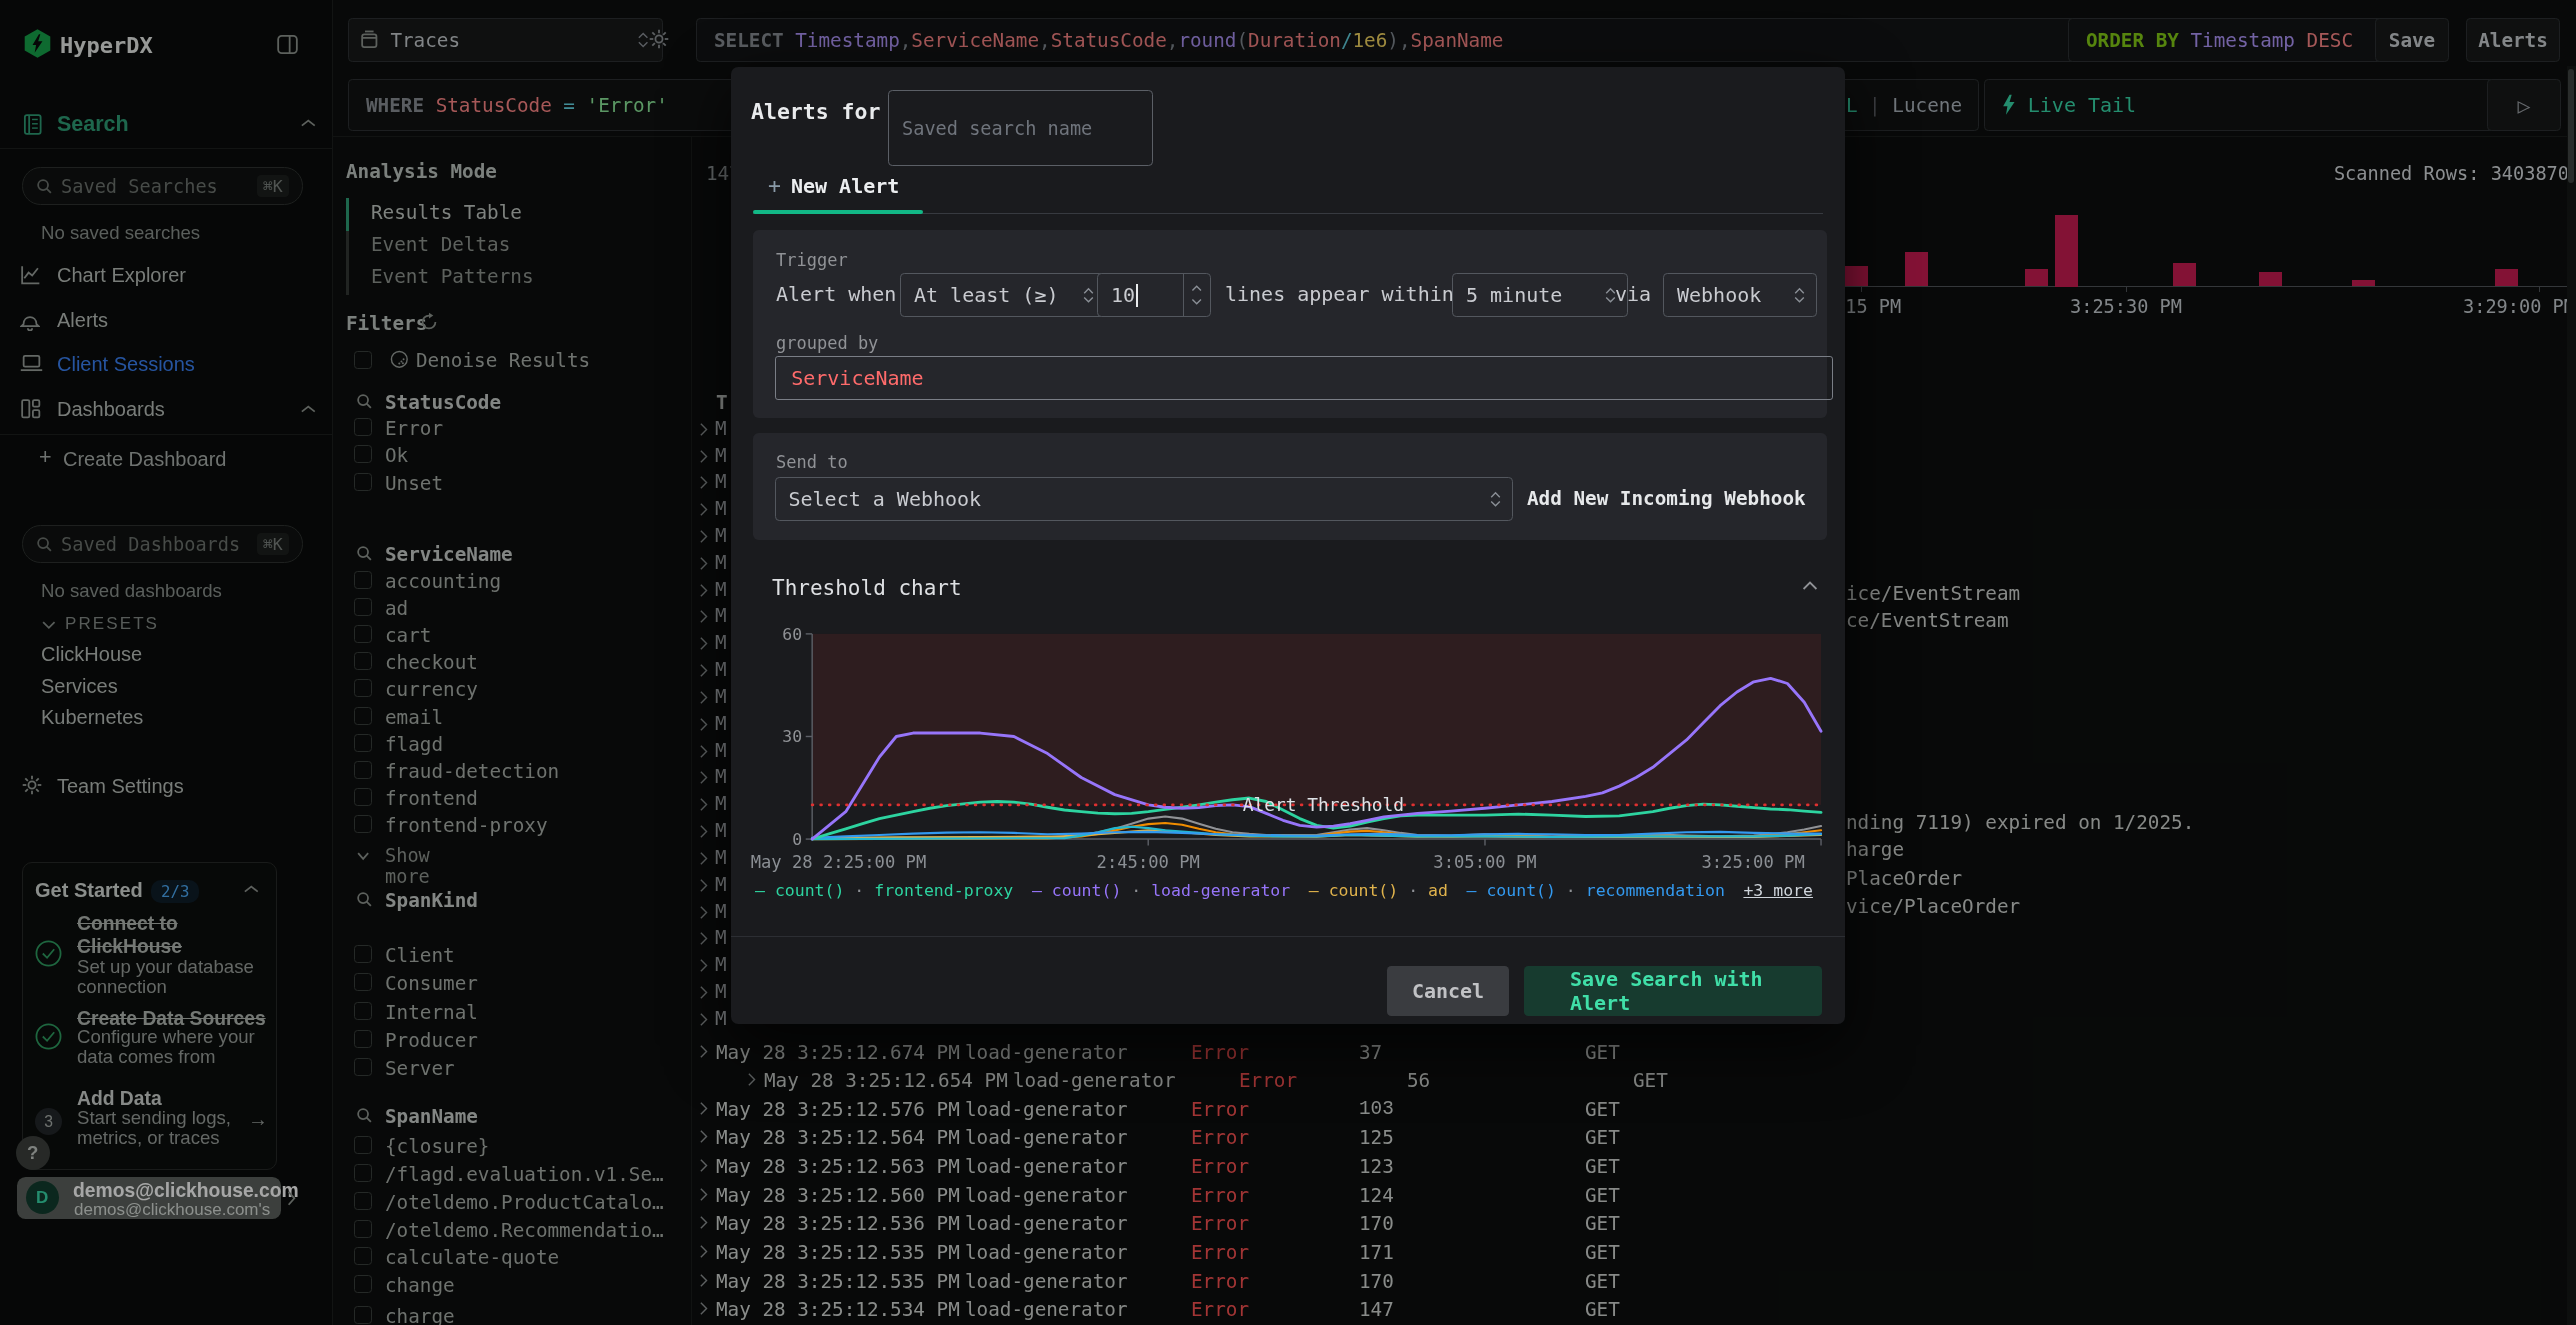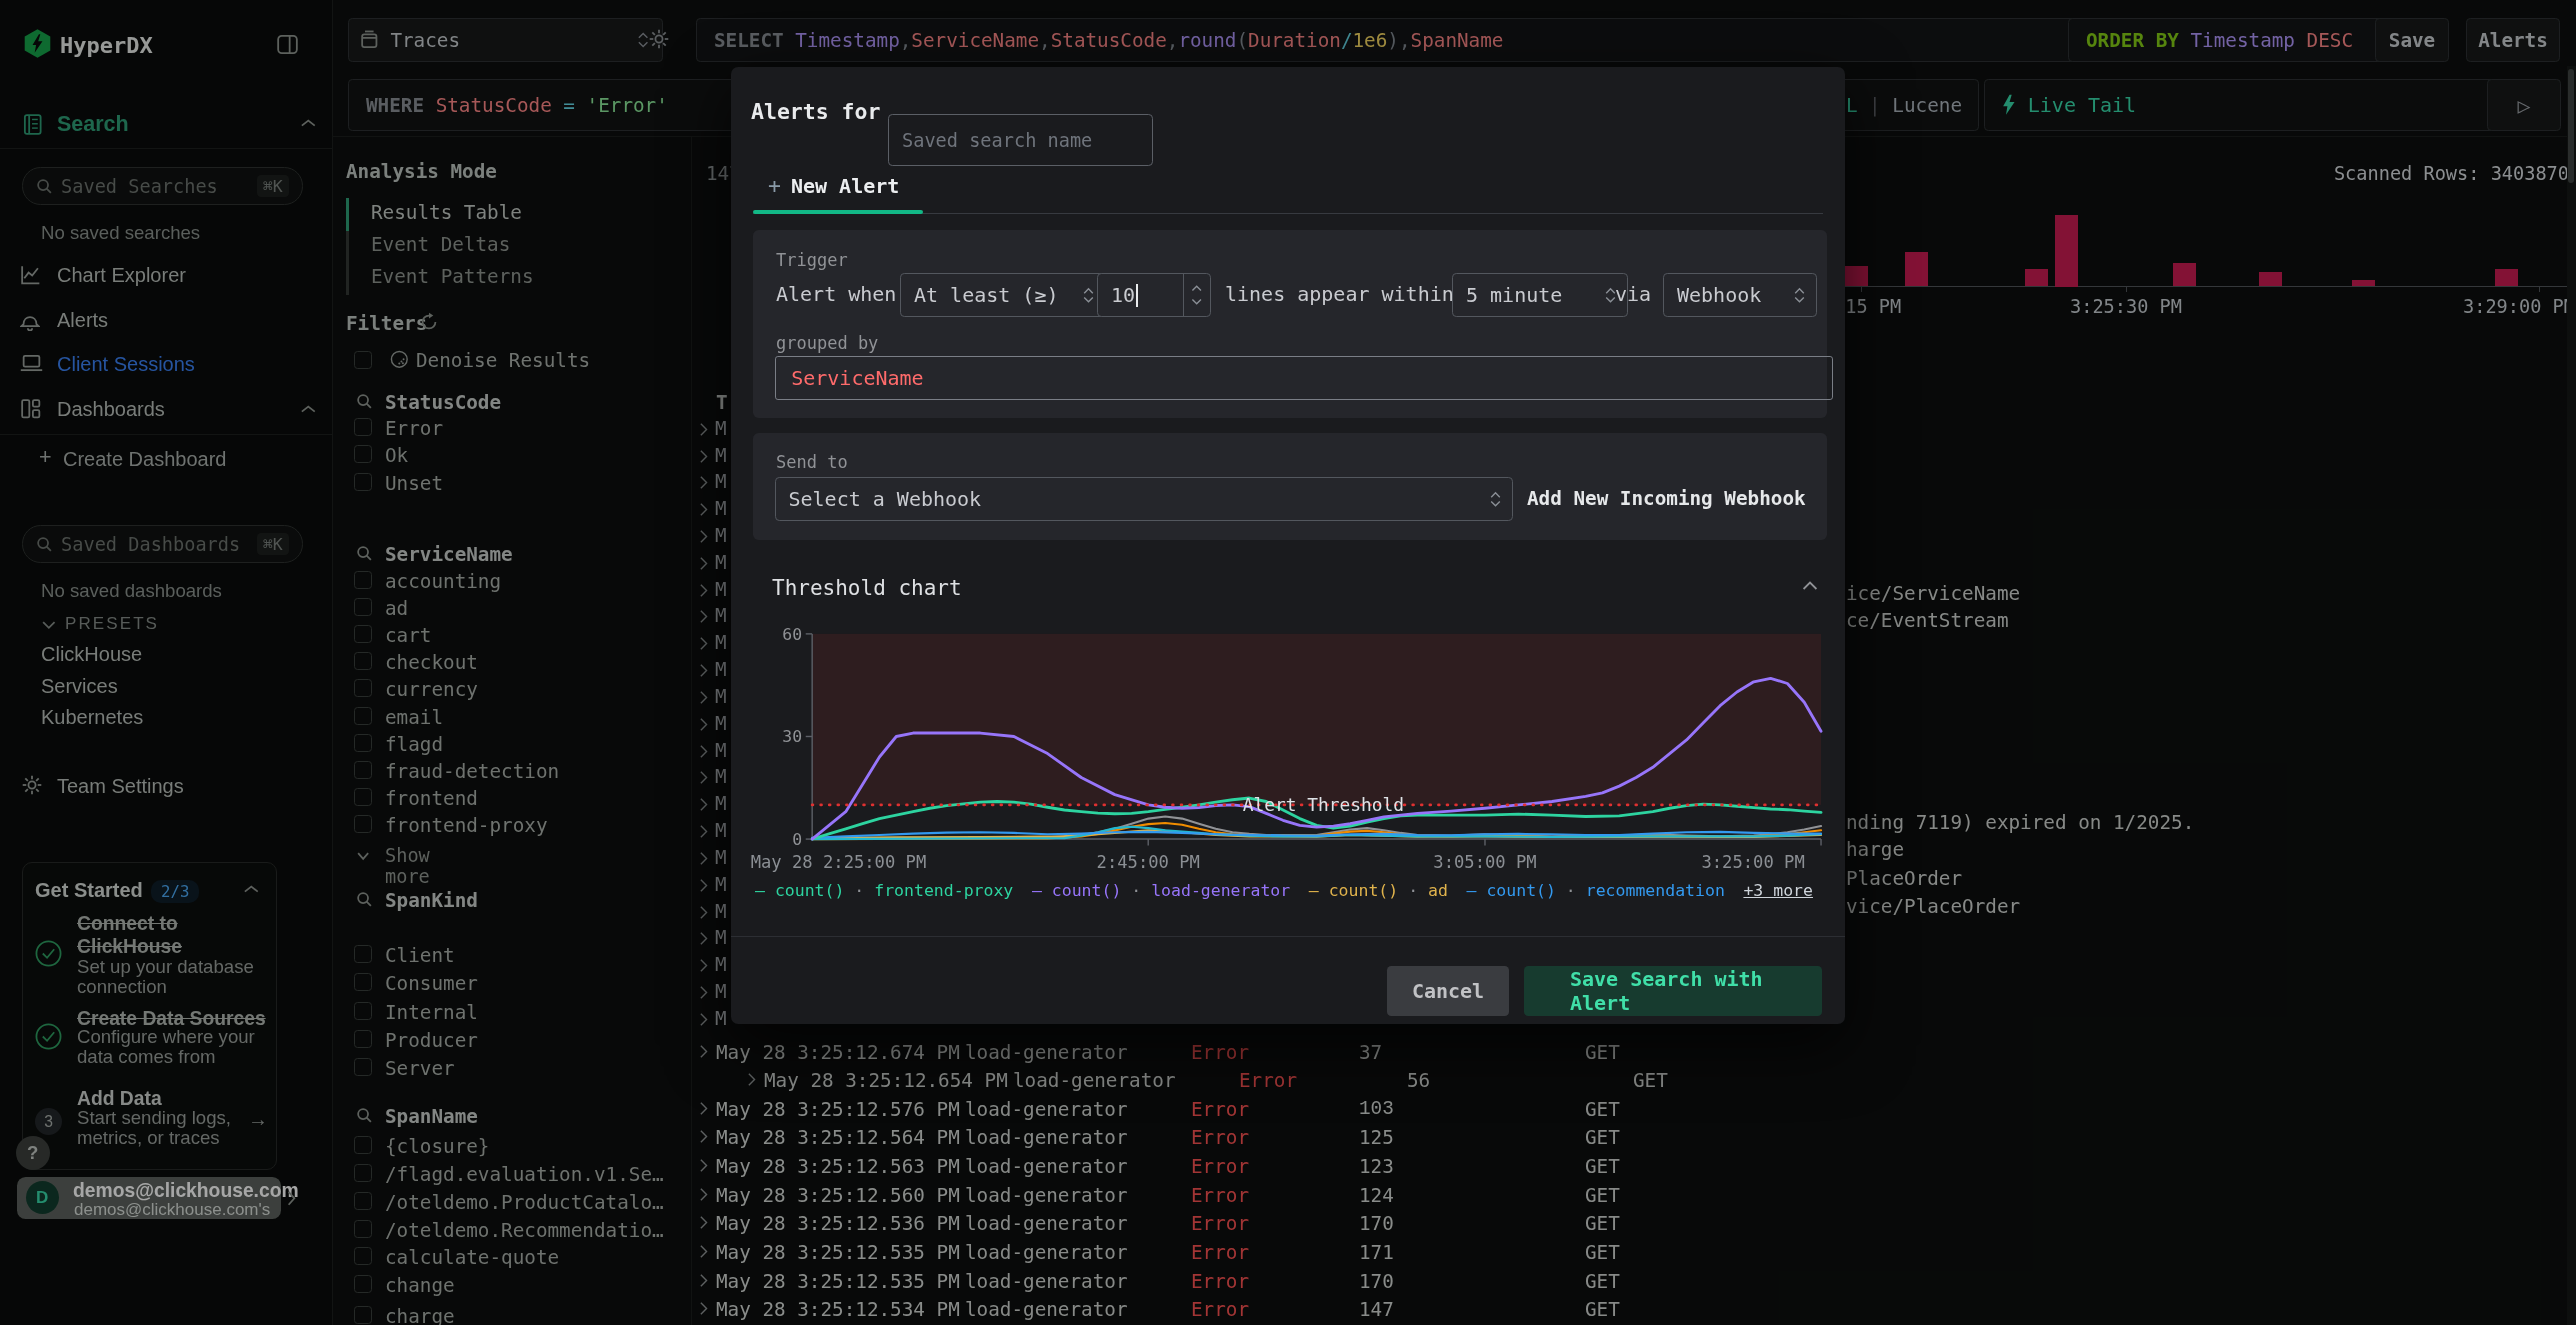--- a/index.html
+++ b/index.html
@@ -639,21 +639,21 @@
           <div class="abs mono" style="left: 17px; top: 1.4px; font-size: 19.3px; color: rgb(185, 190, 194);">M</div>
         </div>
         <div class="abs" style="left: 698px; top: 1006px; height: 24px; width: 33px;">
           <svg width="11.4" height="17" viewBox="0 0 16 24" style="position:absolute;left:0;top:5px;color:#8f9496">
             <polyline points="4,4 12,12 4,20" fill="none" stroke="currentColor" stroke-width="2"></polyline>
           </svg>
           <div class="abs mono" style="left: 17px; top: 1.4px; font-size: 19.3px; color: rgb(185, 190, 194);">M</div>
         </div>
       </div>
     <div id="right-fragments">
-        <div class="abs mono" style="left: 1846px; top: 582px; font-size: 19.3px; color: rgb(207, 211, 208); white-space: pre;">ice/ServiceName</div>
+        <div class="abs mono" style="left: 1846px; top: 582px; font-size: 19.3px; color: rgb(207, 211, 208); white-space: pre;">ice/EventStream</div>
         <div class="abs mono" style="left: 1846px; top: 609px; font-size: 19.3px; color: rgb(207, 211, 208); white-space: pre;">ce/EventStream</div>
         <div class="abs mono" style="left: 1846px; top: 811px; font-size: 19.3px; color: rgb(207, 211, 208); white-space: pre;">nding 7119) expired on 1/2025.</div>
         <div class="abs mono" style="left: 1846px; top: 838px; font-size: 19.3px; color: rgb(207, 211, 208); white-space: pre;">harge</div>
         <div class="abs mono" style="left: 1846px; top: 867px; font-size: 19.3px; color: rgb(207, 211, 208); white-space: pre;">PlaceOrder</div>
         <div class="abs mono" style="left: 1846px; top: 895px; font-size: 19.3px; color: rgb(207, 211, 208); white-space: pre;">vice/PlaceOrder</div>
       </div>
     <div id="table-rows">
         <div class="abs" style="left: 0px; top: 1038px; width: 2576px; height: 29px;">
           <span style="position: absolute; left: 698px; top: 0px; color: rgb(143, 148, 150);">
             <svg width="11.4" height="17" viewBox="0 0 16 24" style="position:absolute;left:0;top:5px;color:#8f9496">
@@ -778,21 +778,21 @@
 
     <div class="abs" style="left:2567px;top:66px;width:8.6px;height:1259px;background:#151716;">
       <div class="abs" style="left:1.4px;top:2.9px;width:5.7px;height:114px;background:#3f4442;border-radius:2.9px;"></div>
     </div>
   </div>
 
   <div id="overlay"></div>
 
   <div id="modal">
     <span class="abs mono" style="left:20px;top:31.5px;font-size:21.5px;font-weight:bold;color:#e9ebed;">Alerts for</span>
-    <div class="abs" style="left:157px;top:23px;width:237px;height:42px;border:1.4px solid #5b5f66;border-radius:4.3px;display:flex;align-items:center;padding:4px 13px;margin-top:24px;">
+    <div class="abs" style="left:157px;top:23px;width:237px;height:42px;border:1.4px solid #5b5f66;border-radius:4.3px;display:flex;align-items:center;padding:16px 13px;">
       <span class="mono" style="font-size:18.6px;color:#6f747c;">Saved search name</span>
     </div>
 
     <div class="abs" style="left:37px;top:104px;height:29px;display:flex;align-items:center;">
       <span class="mono" style="font-size:21.5px;color:#8a9aa8;margin-right:10px;">+</span>
       <span class="mono" style="font-size:20px;font-weight:bold;color:#eceef0;">New Alert</span>
     </div>
     <div class="abs" style="left:22px;top:146px;width:1070px;height:1.4px;background:#373a40;"></div>
     <div class="abs" style="left:22px;top:143px;width:170px;height:4.3px;background:#12b886;border-radius:2.1px;"></div>
 

